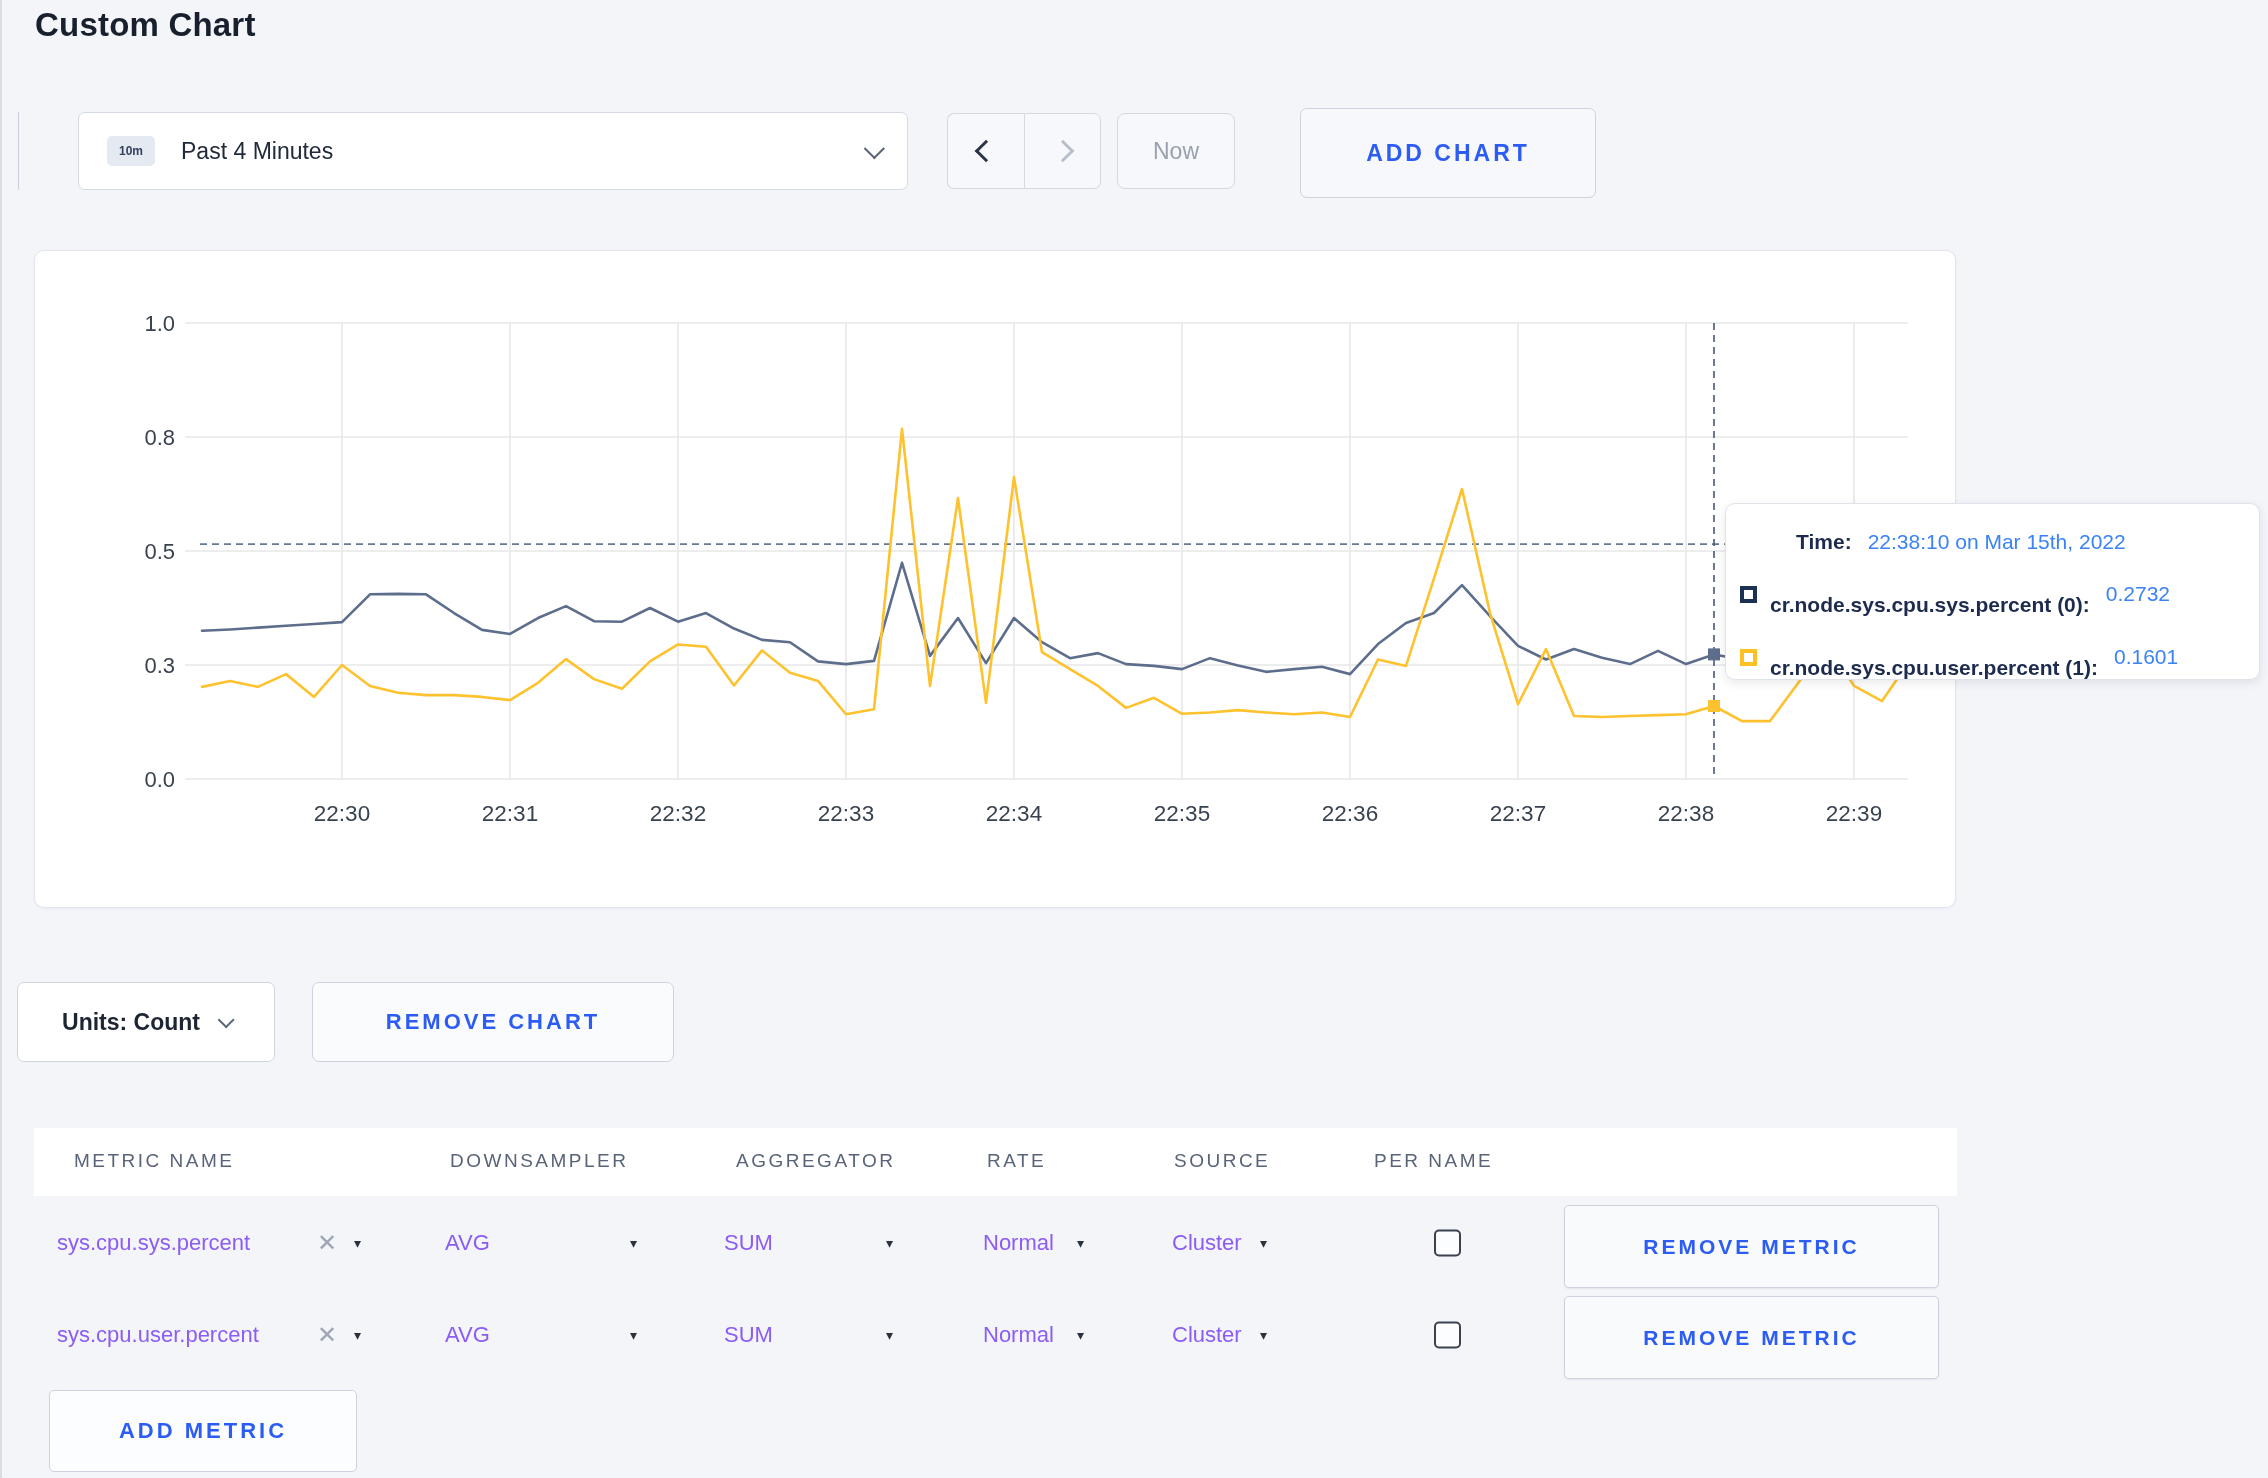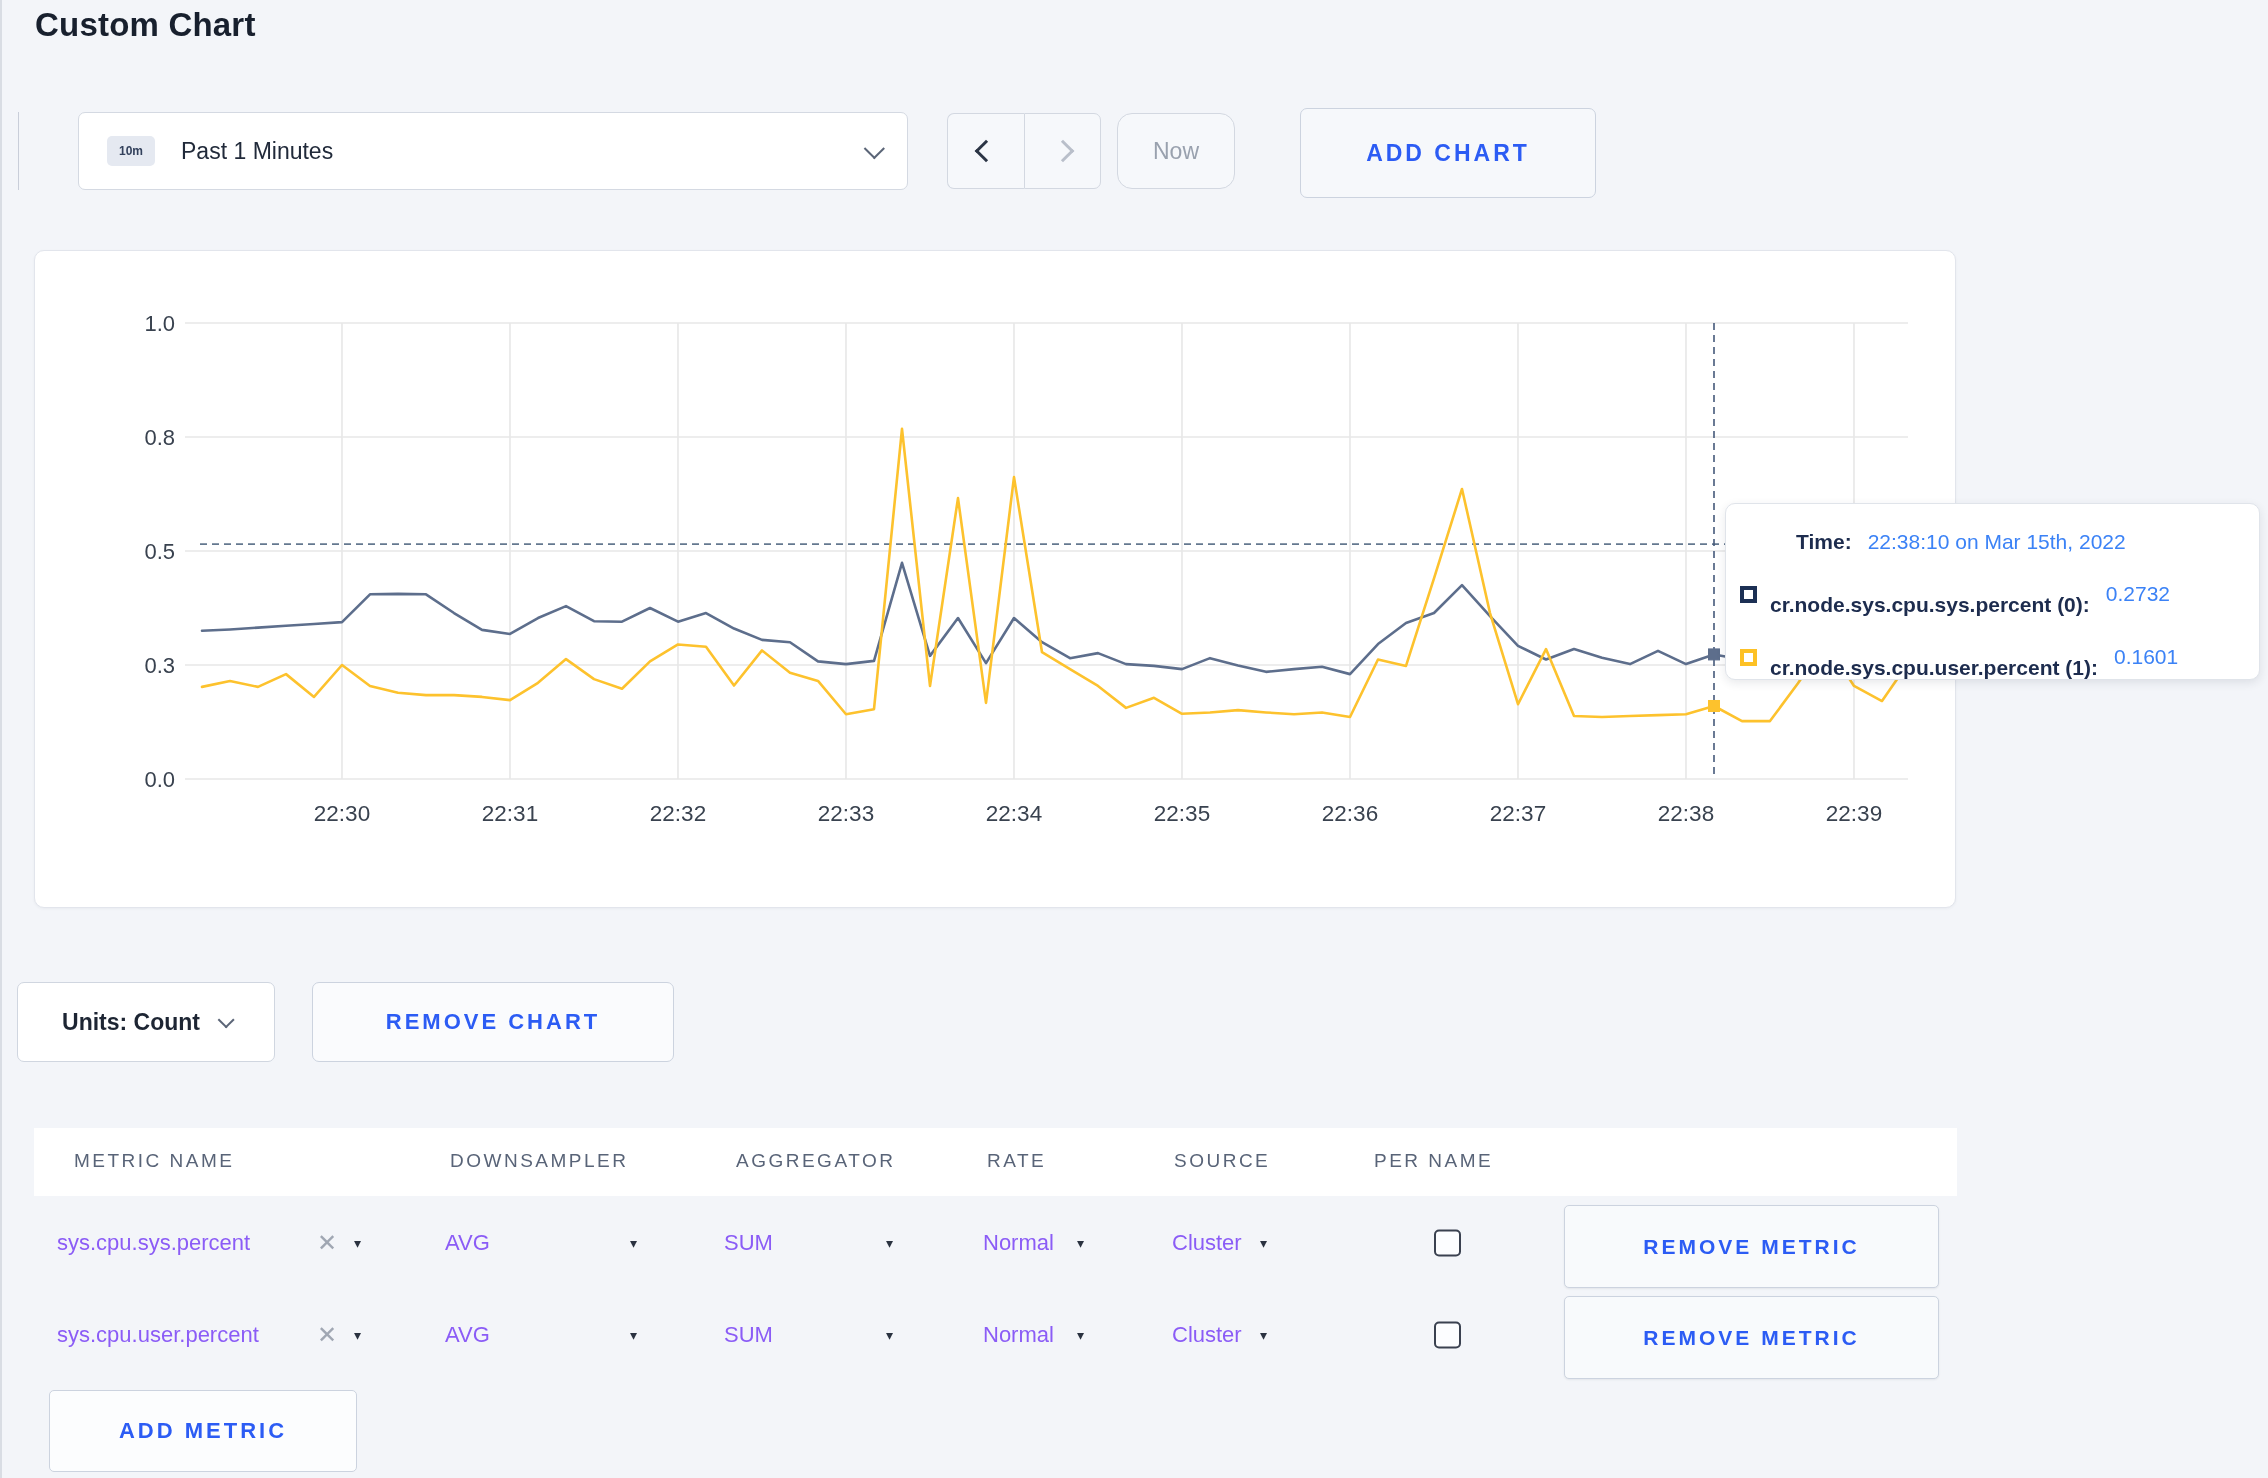--- a/index.html
+++ b/index.html
@@ -41,21 +41,21 @@
     display:flex; align-items:center; justify-content:center; cursor:pointer;
   }
   .pager-btn.prev { border-radius:7px 0 0 7px; border-right:none; }
   .pager-btn.next { border-radius:0 7px 7px 0; }
   .chev-left, .chev-right { width:16px; height:16px; }
   .chev-left  { border-left:3px solid #2b3545; border-bottom:3px solid #2b3545; transform:rotate(45deg); }
   .chev-right { border-right:3px solid #b9bfca; border-top:3px solid #b9bfca; transform:rotate(45deg); }
 
   .now-btn {
     left:1115px; top:113px; width:118px; height:76px;
-    border:1px solid #d3d8e1; border-radius:15px; background:#f6f8fb;
+    border:1px solid #d3d8e1; border-radius:8px; background:#f6f8fb;
     display:flex; align-items:center; justify-content:center;
     font-size:23px; color:#99a1ae; cursor:pointer;
   }
 
   .add-chart-btn {
     left:1298px; top:108px; width:296px; height:90px;
     border:1px solid #ccd3df; border-radius:7px; background:#f6f8fb;
     display:flex; align-items:center; justify-content:center;
     font-size:23px; font-weight:600; letter-spacing:3px; color:#2c5cf4; cursor:pointer;
   }
@@ -135,21 +135,21 @@
 </style>
 </head>
 <body>
 
 <div class="abs page-title">Custom Chart</div>
 
 <div class="abs ctrl-divider"></div>
 
 <div class="abs time-select">
   <span class="range-badge">10m</span>
-  <span class="range-label">Past 1 Minutes</span>
+  <span class="range-label">Past 4 Minutes</span>
   <span class="chev-down"></span>
 </div>
 
 <div class="abs pager">
   <div class="pager-btn prev">
       <span class="chev-left"></span>
     </div>
   <div class="pager-btn next">
       <span class="chev-right"></span>
     </div>

